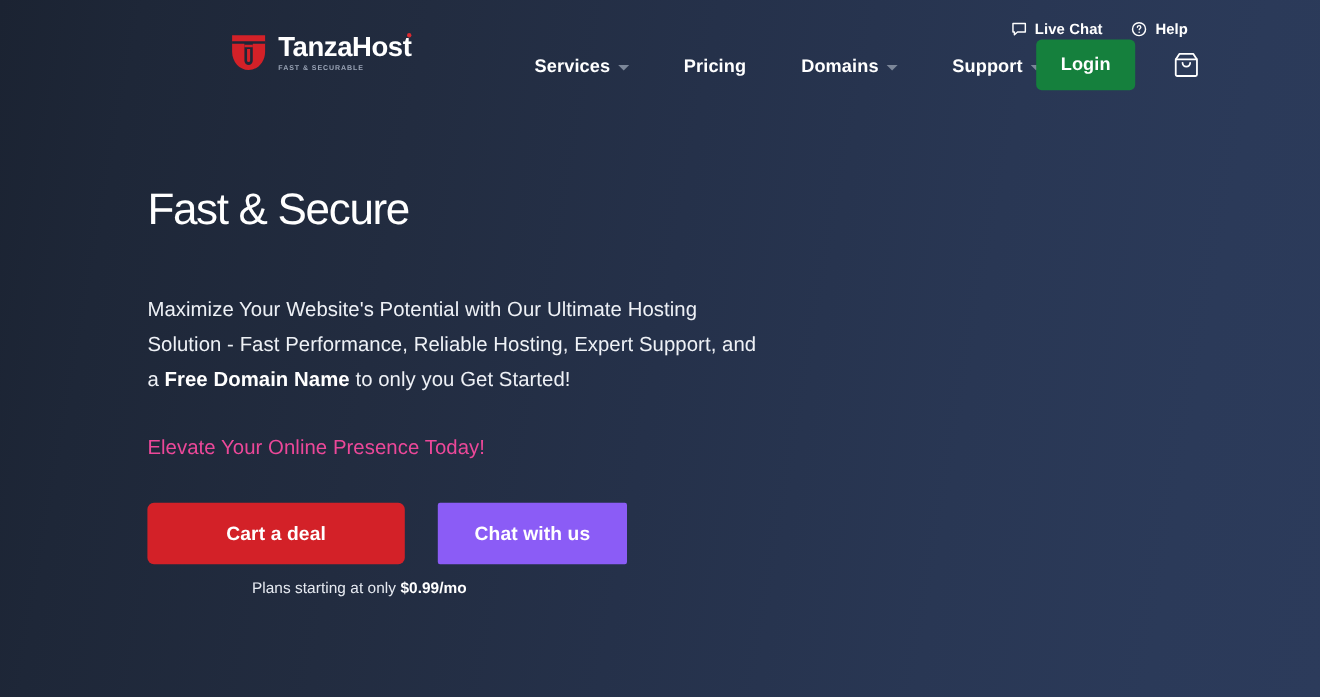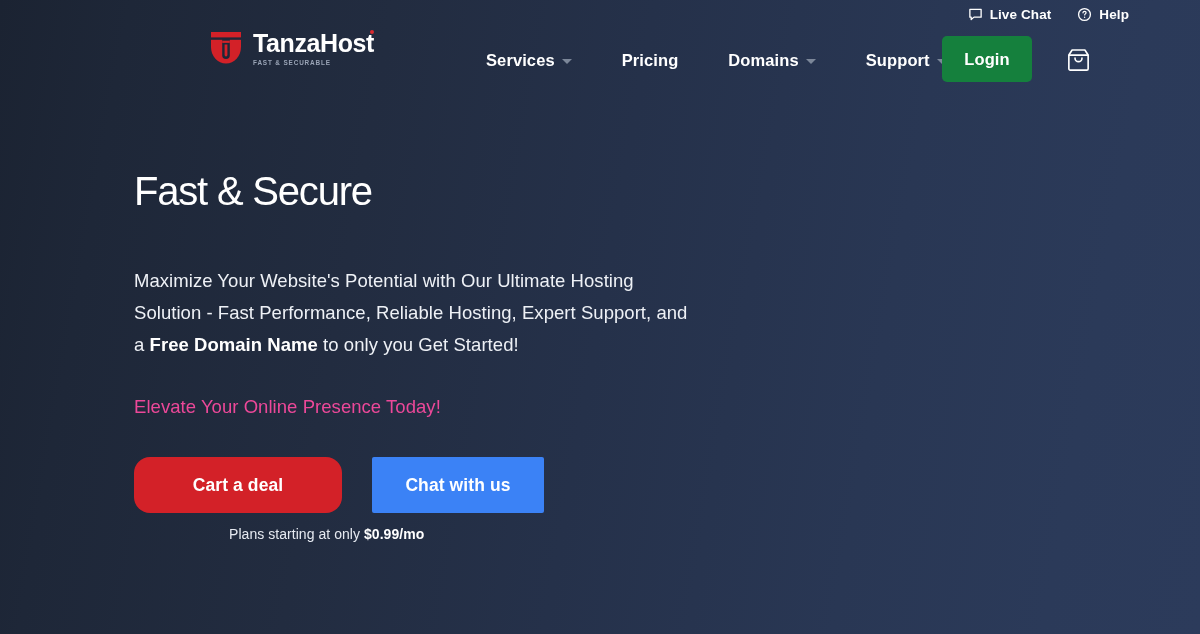--- a/index.html
+++ b/index.html
@@ -20,28 +20,28 @@
         #293754 72%,
         #2b3a59 88%,
         #2c3b5b 100%);
     color: #ffffff;
     position: relative;
   }
 
   
   .utility-bar {
     position: absolute;
-    top: 0;
+    top: 12px;
     right: 0;
     height: 29px;
     display: flex;
     align-items: center;
     justify-content: flex-end;
     gap: 26px;
-    padding-right: 71px;
+    padding-right: 120px;
   }
 
   .utility-link {
     display: flex;
     align-items: center;
     gap: 7px;
     font-size: 13.5px;
     font-weight: 700;
     color: #ffffff;
     letter-spacing: 0.1px;
@@ -230,37 +230,37 @@
   }
 
   .cta-row {
     margin-top: 36px;
     display: flex;
     align-items: flex-start;
     gap: 30px;
   }
 
   .btn-primary {
-    width: 208px;
+    width: 234px;
     height: 56px;
     background: #d32128;
     border: none;
-    border-radius: 16px;
+    border-radius: 6px;
     color: #ffffff;
     font-family: "Liberation Sans", sans-serif;
     font-size: 17.5px;
     font-weight: 700;
     cursor: pointer;
     letter-spacing: 0.1px;
   }
 
   .btn-secondary {
     width: 172px;
     height: 56px;
-    background: #3b82f6;
+    background: #8b5cf6;
     border: none;
     border-radius: 2px;
     color: #ffffff;
     font-family: "Liberation Sans", sans-serif;
     font-size: 17.5px;
     font-weight: 700;
     cursor: pointer;
     letter-spacing: 0.1px;
   }
 

